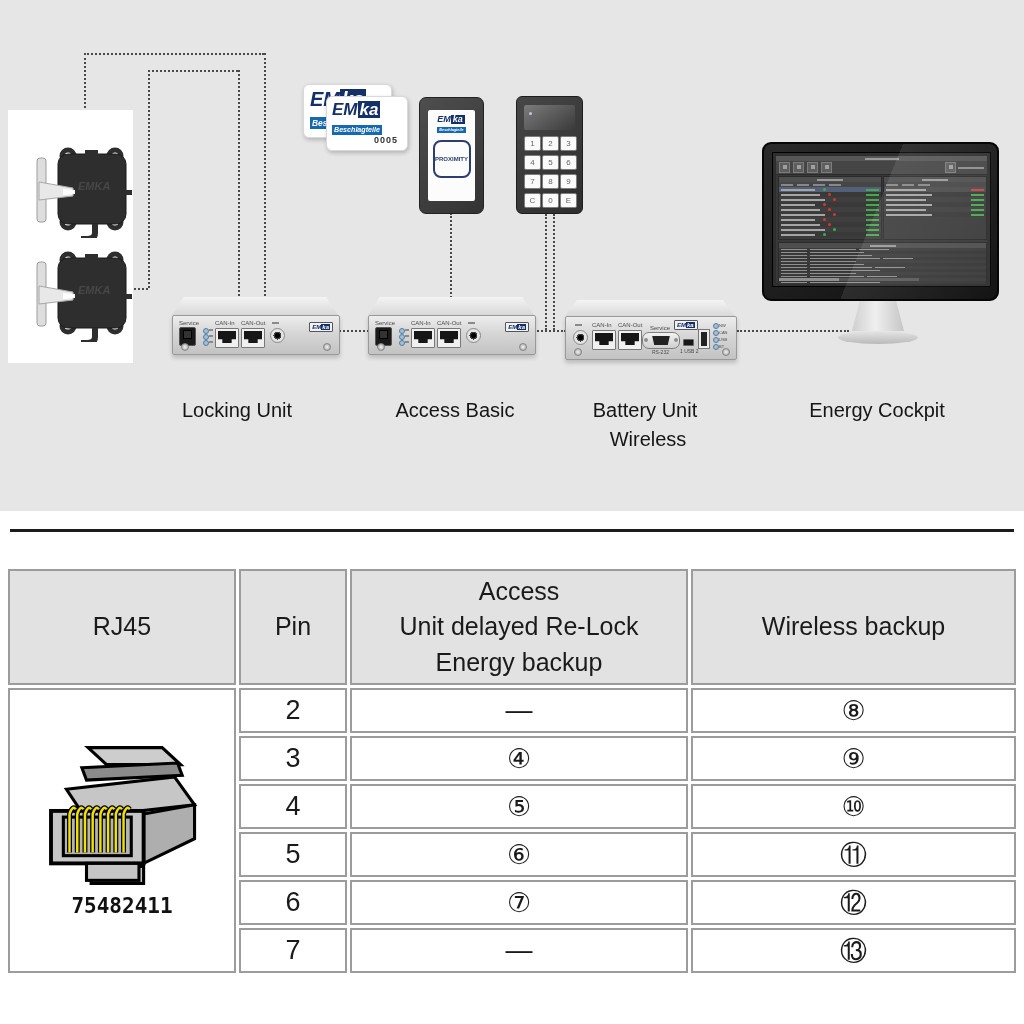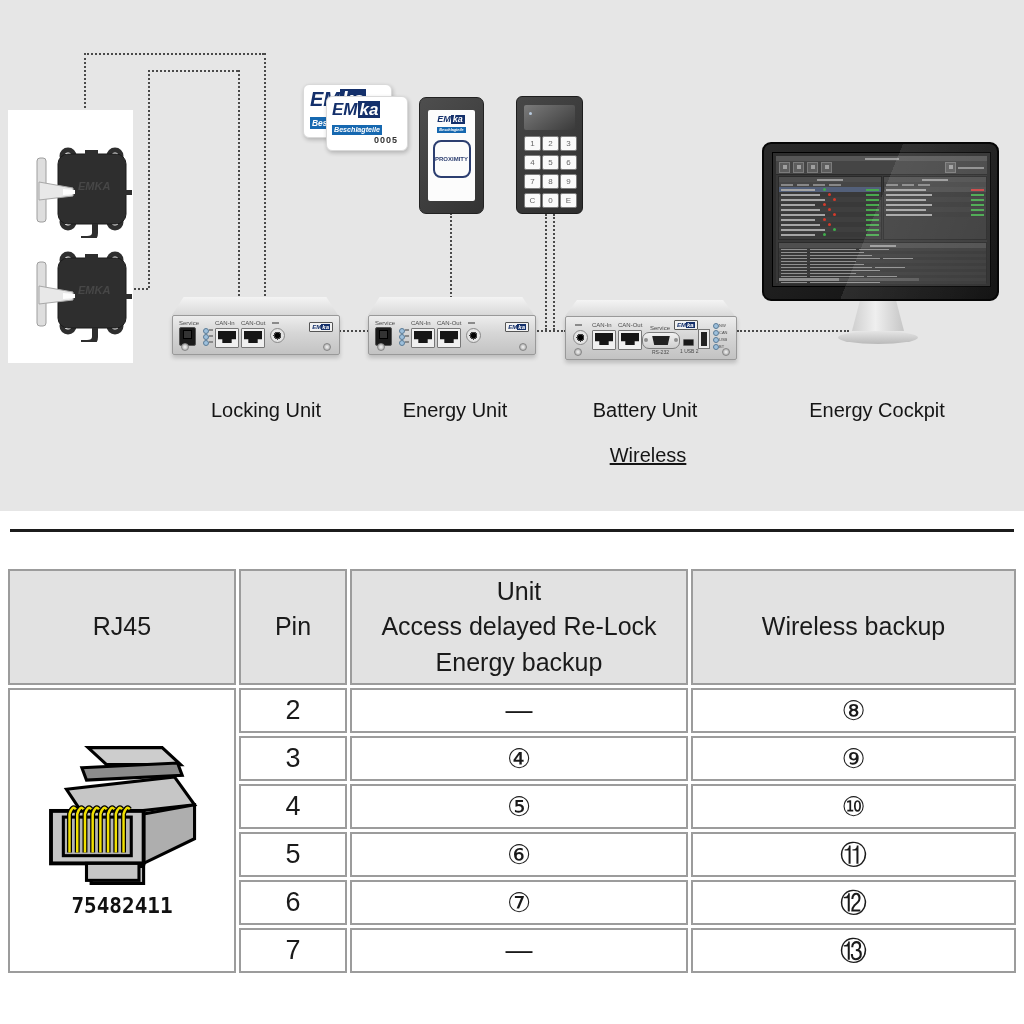--- a/index.html
+++ b/index.html
@@ -494,43 +494,43 @@
                 </div>
               </div>
           </div>
           <div id="hscroll">
               <i></i>
             </div>
         </div>
       </div>
     </div>
 
-    <div class="abs dev-label" style="left:266px;top:399px;text-align:center;">Locking Unit</div>
-    <div class="abs dev-label" style="left:455px;top:399px;">Energy Unit</div>
+    <div class="abs dev-label" style="left:237px;top:399px;text-align:center;">Locking Unit</div>
+    <div class="abs dev-label" style="left:455px;top:399px;">Access Basic</div>
     <div class="abs dev-label" style="left:645px;top:399px;">Battery Unit</div>
-    <div class="abs dev-label" style="left:648px;top:444px;text-decoration:underline;">Wireless</div>
+    <div class="abs dev-label" style="left:648px;top:428px;">Wireless</div>
     <div class="abs dev-label" style="left:877px;top:399px;">Energy Cockpit</div>
   </div>
 
   <div id="divider" class="abs"></div>
 
   <table id="pintable" class="abs">
     <colgroup>
         <col style="width:228px">
         <col style="width:108px">
         <col style="width:338px">
         <col style="width:325px">
       </colgroup>
     <tbody>
         <tr>
       <th>RJ45</th>
       <th>Pin</th>
       <th>
-        <div>Unit</div>
-        <div>Access delayed Re-Lock</div>
+        <div>Access</div>
+        <div>Unit delayed Re-Lock</div>
         <div>Energy backup</div>
       </th>
       <th>Wireless backup</th>
     </tr>
     <tr>
       <td class="rjcell" rowspan="6">
         <svg width="160" height="142" viewBox="0 0 100 92">
           <polygon points="28,3 76,3 88,14 40,14" fill="#cdcdcd" stroke="#000" stroke-width="2"></polygon>
           <polygon points="24,16 86,13 89,21 27,24" fill="#8b8b8b" stroke="#000" stroke-width="2"></polygon>
           <polygon points="14,30 84,22 97,40 26,48" fill="#c6c6c6" stroke="#000" stroke-width="2"></polygon>

